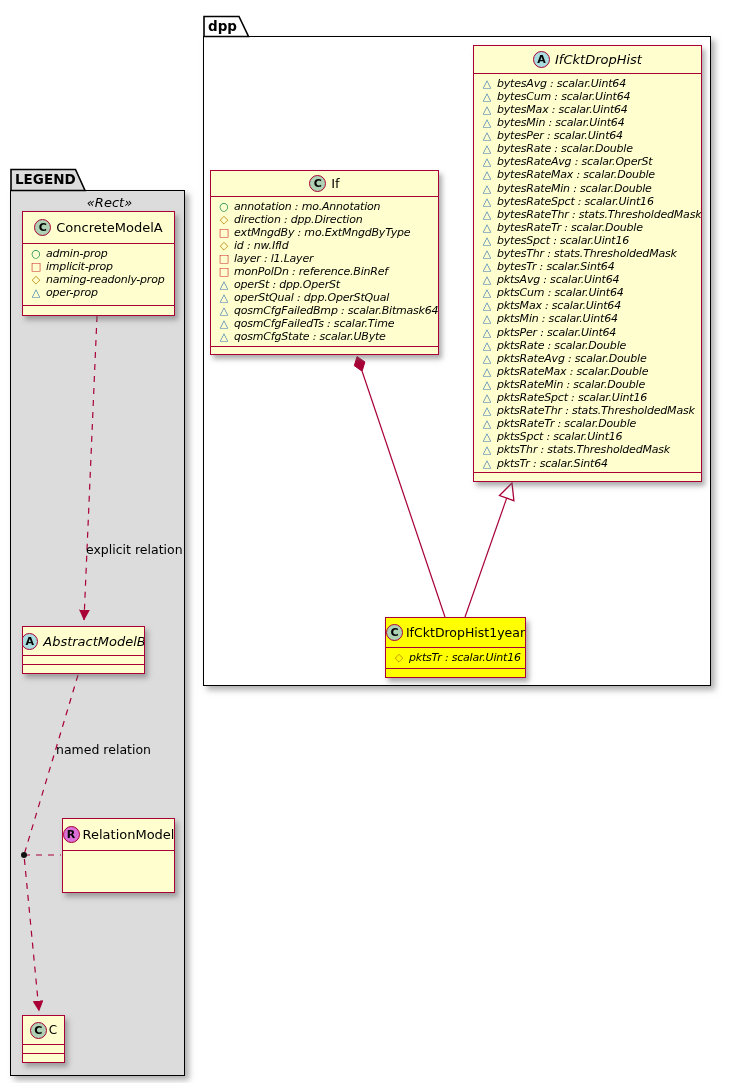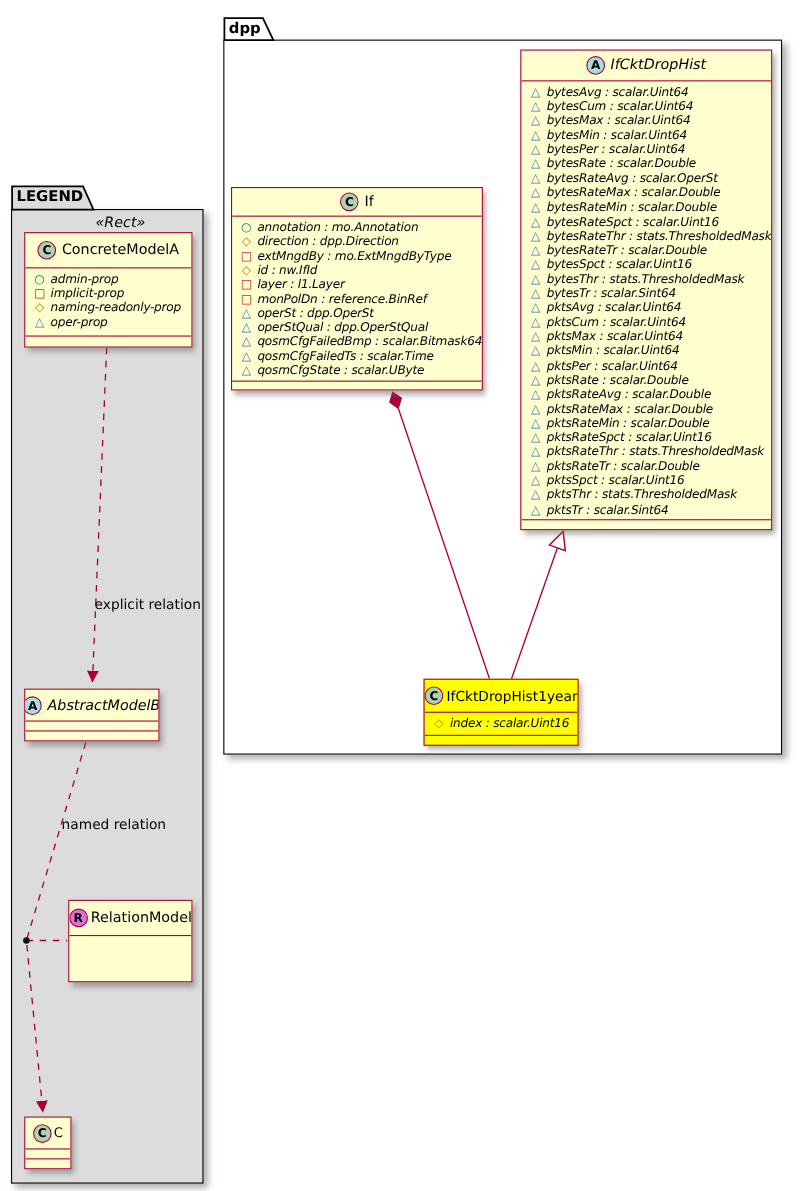--- a/index.html
+++ b/index.html
@@ -311,21 +311,21 @@
 
 <div class="uml-class hl" style="left:385px;top:617px;width:141px;height:61px;">
   <div class="cls-title" style="gap:3px;">
     <span class="spot spot-c">C</span>
     <span class="cls-name" style="font-size:12.5px;">IfCktDropHist1year</span>
   </div>
   <div class="cls-attrs">
 
       <div class="attr-row">
         <span class="ic ic-diamond"></span>
-        <span class="attr-text">index : scalar.Uint16</span>
+        <span class="attr-text">pktsTr : scalar.Uint16</span>
       </div>
     </div>
   <div class="cls-methods" style="height:8px;"></div>
 </div>
 
 <div class="uml-class" style="left:22px;top:211px;width:153px;height:105px;">
   <div class="cls-title" style="height:31px;">
     <span class="spot spot-c">C</span>
     <span class="cls-name">ConcreteModelA</span>
   </div>

